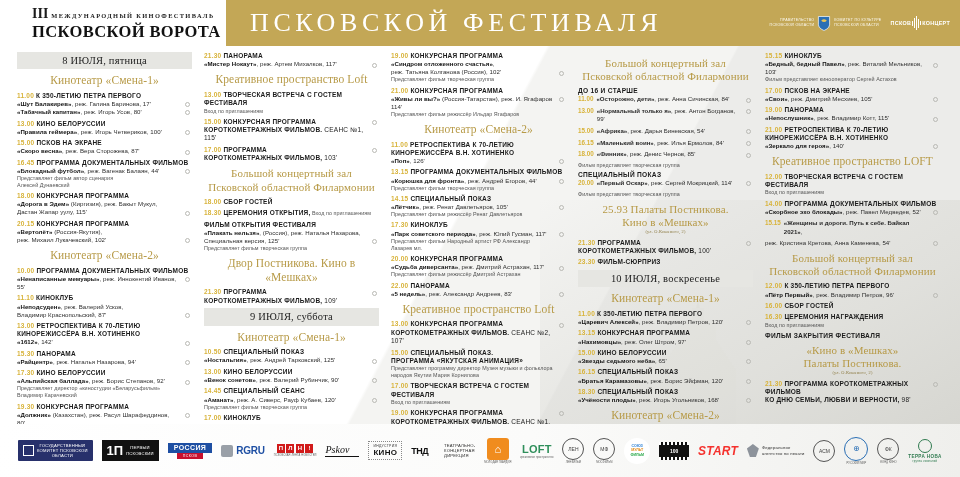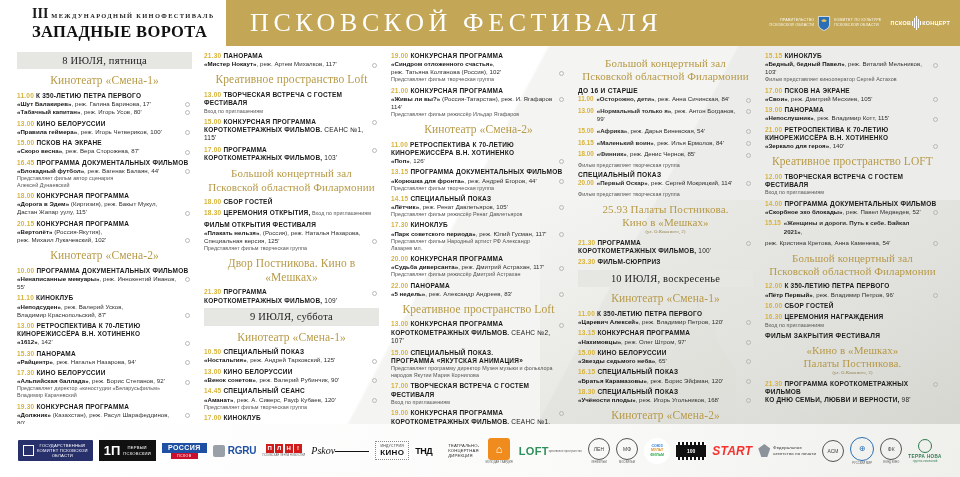--- a/index.html
+++ b/index.html
@@ -167,21 +167,21 @@
     <path d="M20 150 L20 70 L40 40 L40 20 L52 20 L52 8 L64 8 L64 20 L76 20 L76 40 L96 70 L96 150 Z" fill="#d8d8d2" opacity="0.55"></path>
     <path d="M58 0 L60 8 L56 8 Z" fill="#d8d8d2"></path>
   </svg>
 
   <div class="header">
     <div class="hdr-left">
       <div class="hdr-kicker">
         <span class="rn">III</span>
         <span>МЕЖДУНАРОДНЫЙ КИНОФЕСТИВАЛЬ</span>
       </div>
-      <div class="hdr-name">ЗАПАДНЫЕ ВОРОТА</div>
+      <div class="hdr-name">ПСКОВСКОЙ ВОРОТА</div>
     </div>
     <div class="hdr-bar">
       <div class="hdr-title">ПСКОВСКОЙ ФЕСТИВАЛЯ</div>
       <div class="hdr-logos">
         <div class="gov-logo">
           <div class="gov-txt">
             <div>ПРАВИТЕЛЬСТВО</div>
             <div>ПСКОВСКОЙ ОБЛАСТИ</div>
           </div>
           <svg class="crest" viewBox="0 0 20 24">
@@ -569,21 +569,21 @@
           <div class="plnbox">
             <i>П</i>
             <i>Л</i>
             <i>Н</i>
             <i>!</i>
           </div>
           <div class="tiny-cap">ПСКОВСКАЯ ЛЕНТА НОВОСТЕЙ</div>
         </div>
       </div>
       <div class="sp">
-        <div style="display: flex; align-items: center;">
+        <div style="display: flex; flex-direction: column; ">
           <div style="font-family: &quot;Liberation Serif&quot;, serif; font-style: italic; font-size: 10px; color: rgb(17, 17, 17);">Pskov</div>
           <div style="width: 34px; height: 1px; background: rgb(17, 17, 17); margin-top: 1px;"></div>
         </div>
       </div>
       <div class="sp">
         <div class="kino">
           <div class="a">ИНДУСТРИЯ</div>
           <div class="b">КИНО</div>
         </div>
       </div>
@@ -593,21 +593,21 @@
           <div class="sp-box" style="text-align: left;">ТЕАТРАЛЬНО-<br>КОНЦЕРТНАЯ<br>ДИРЕКЦИЯ</div>
         </div>
       </div>
       <div class="sp">
         <div style="display: flex; flex-direction: column; align-items: center;">
           <div class="orangebox">⌂</div>
           <div class="tiny-cap">МОЛОДАЯ ГВАРДИЯ</div>
         </div>
       </div>
       <div class="sp">
-        <div style="display: flex; flex-direction: row; align-items: center;">
+        <div style="display: flex; flex-direction: column; align-items: center;">
           <div class="loft">LOFT</div>
           <div class="tiny-cap">креативное пространство</div>
         </div>
       </div>
       <div class="sp">
         <div style="display: flex; flex-direction: column; align-items: center;">
           <div class="circ">ЛЕН</div>
           <div class="tiny-cap">ЛЕНФИЛЬМ</div>
         </div>
       </div>

